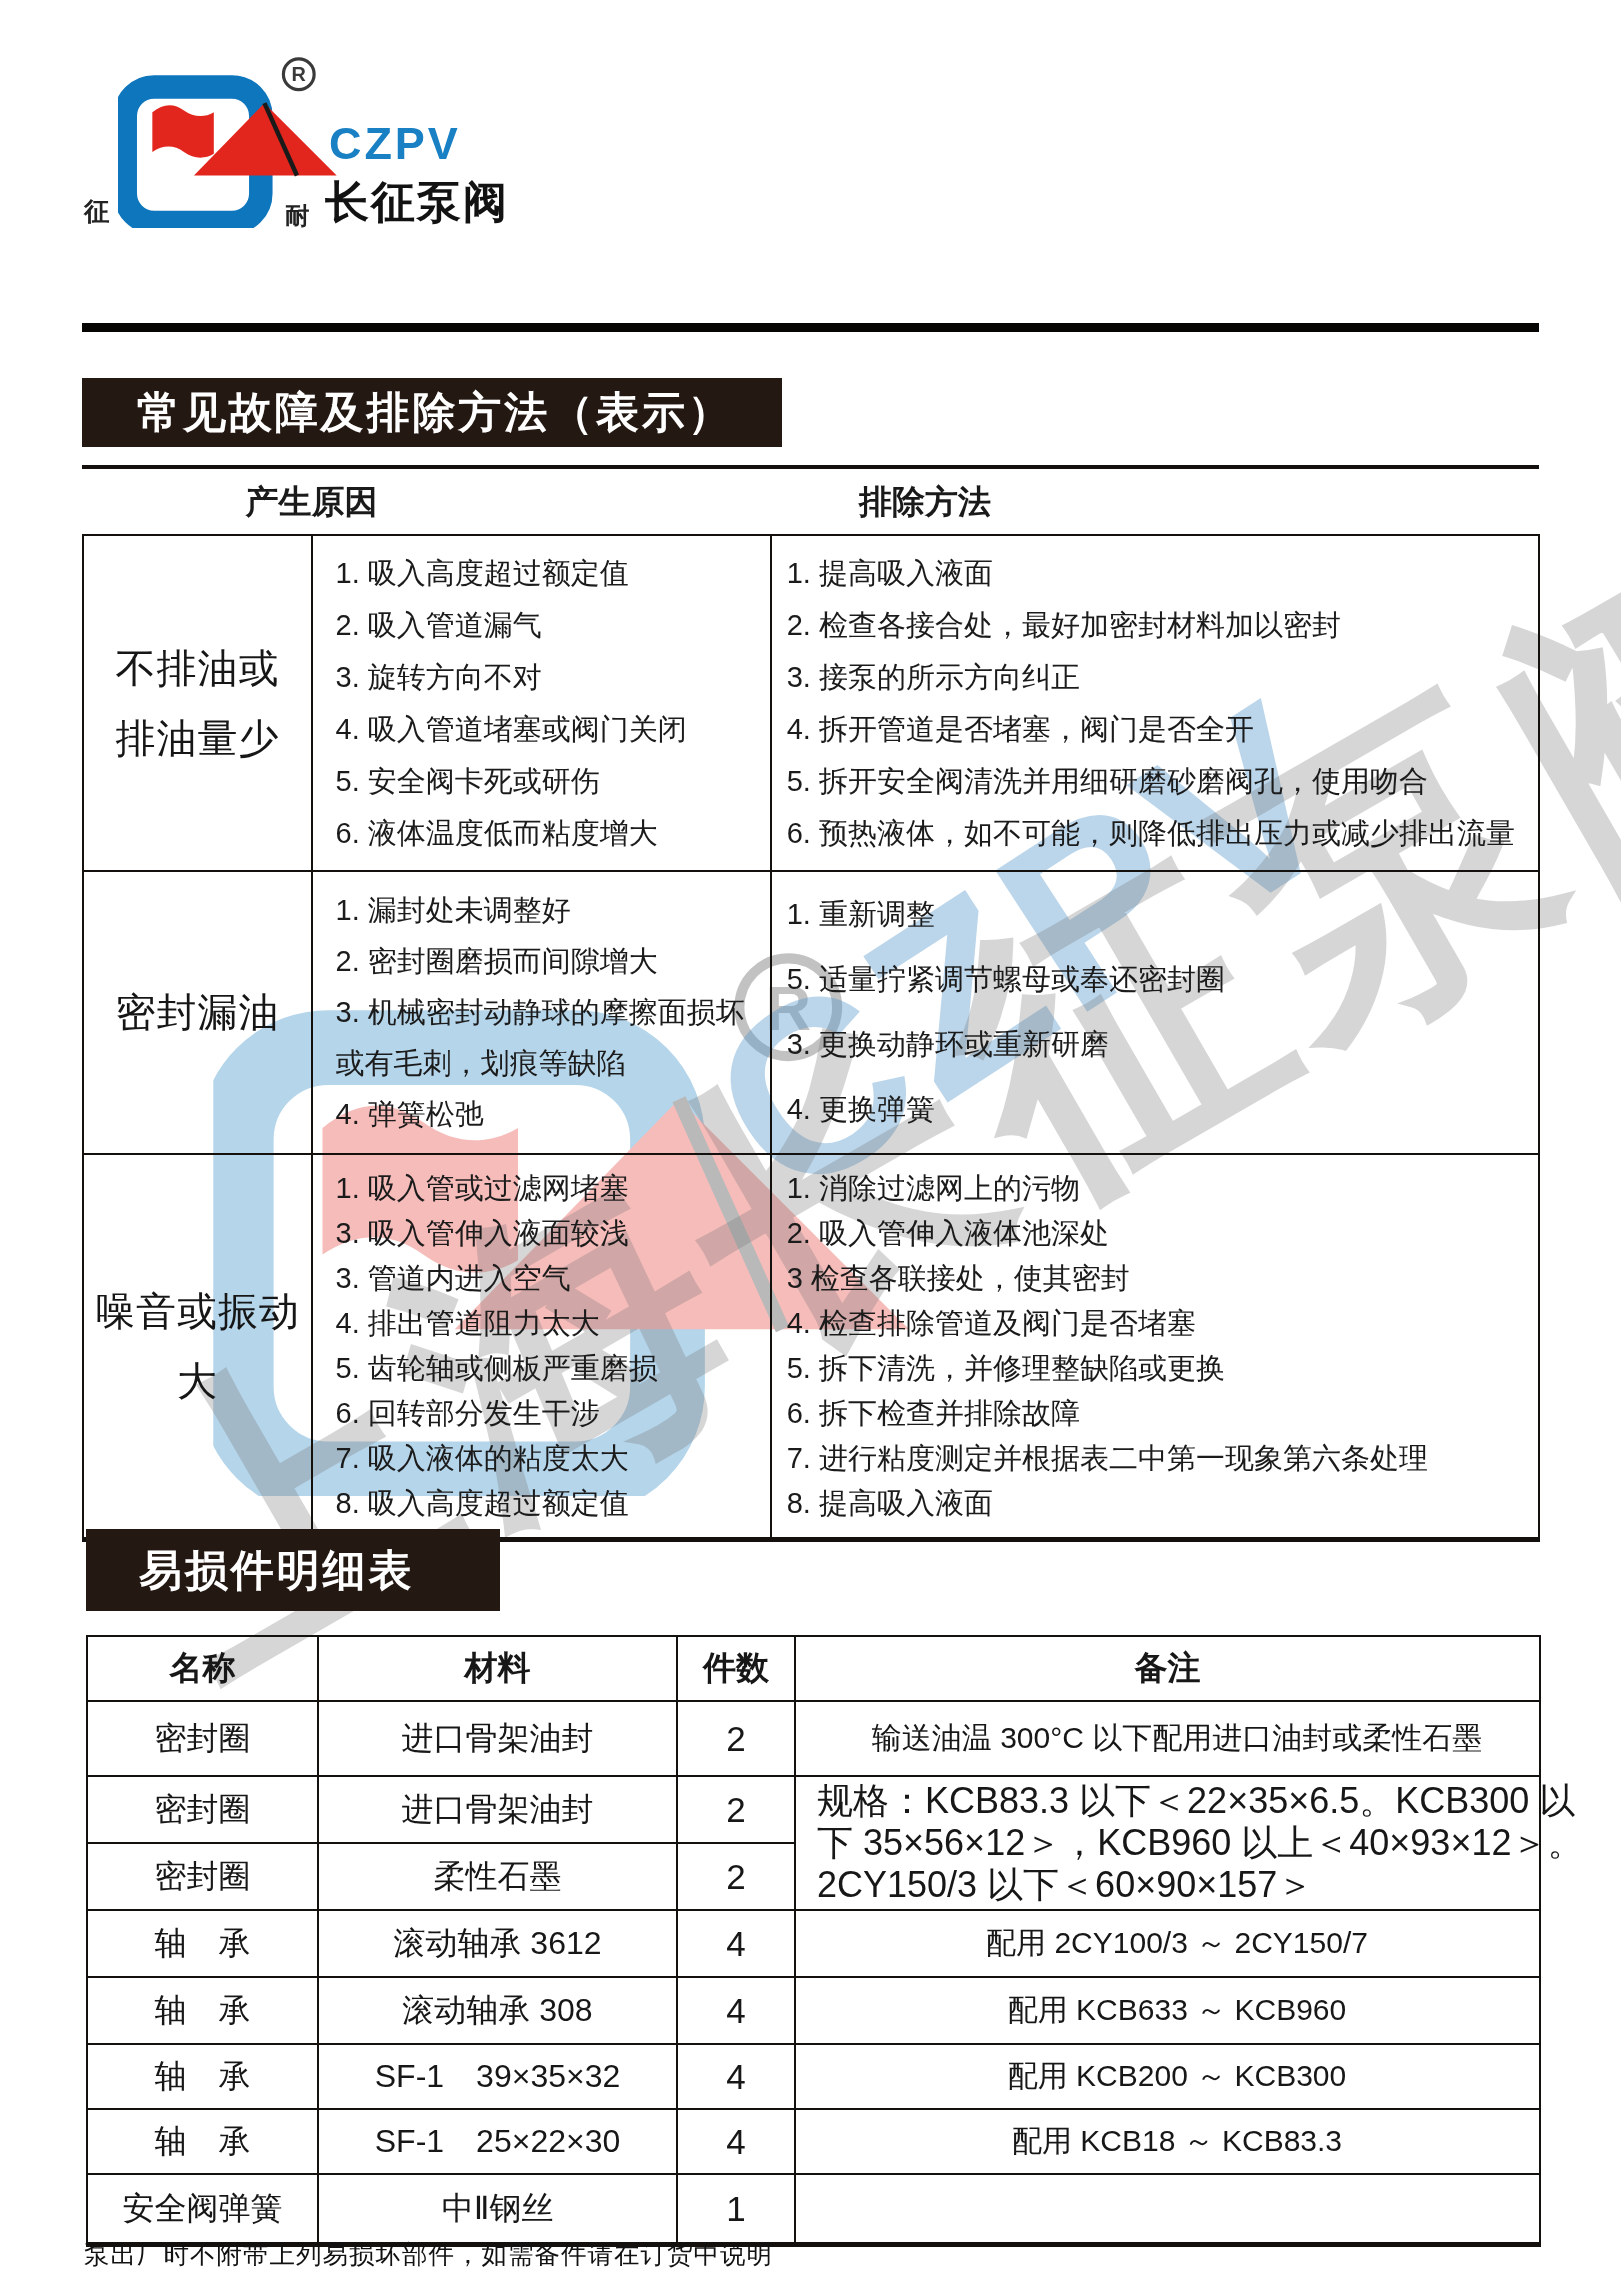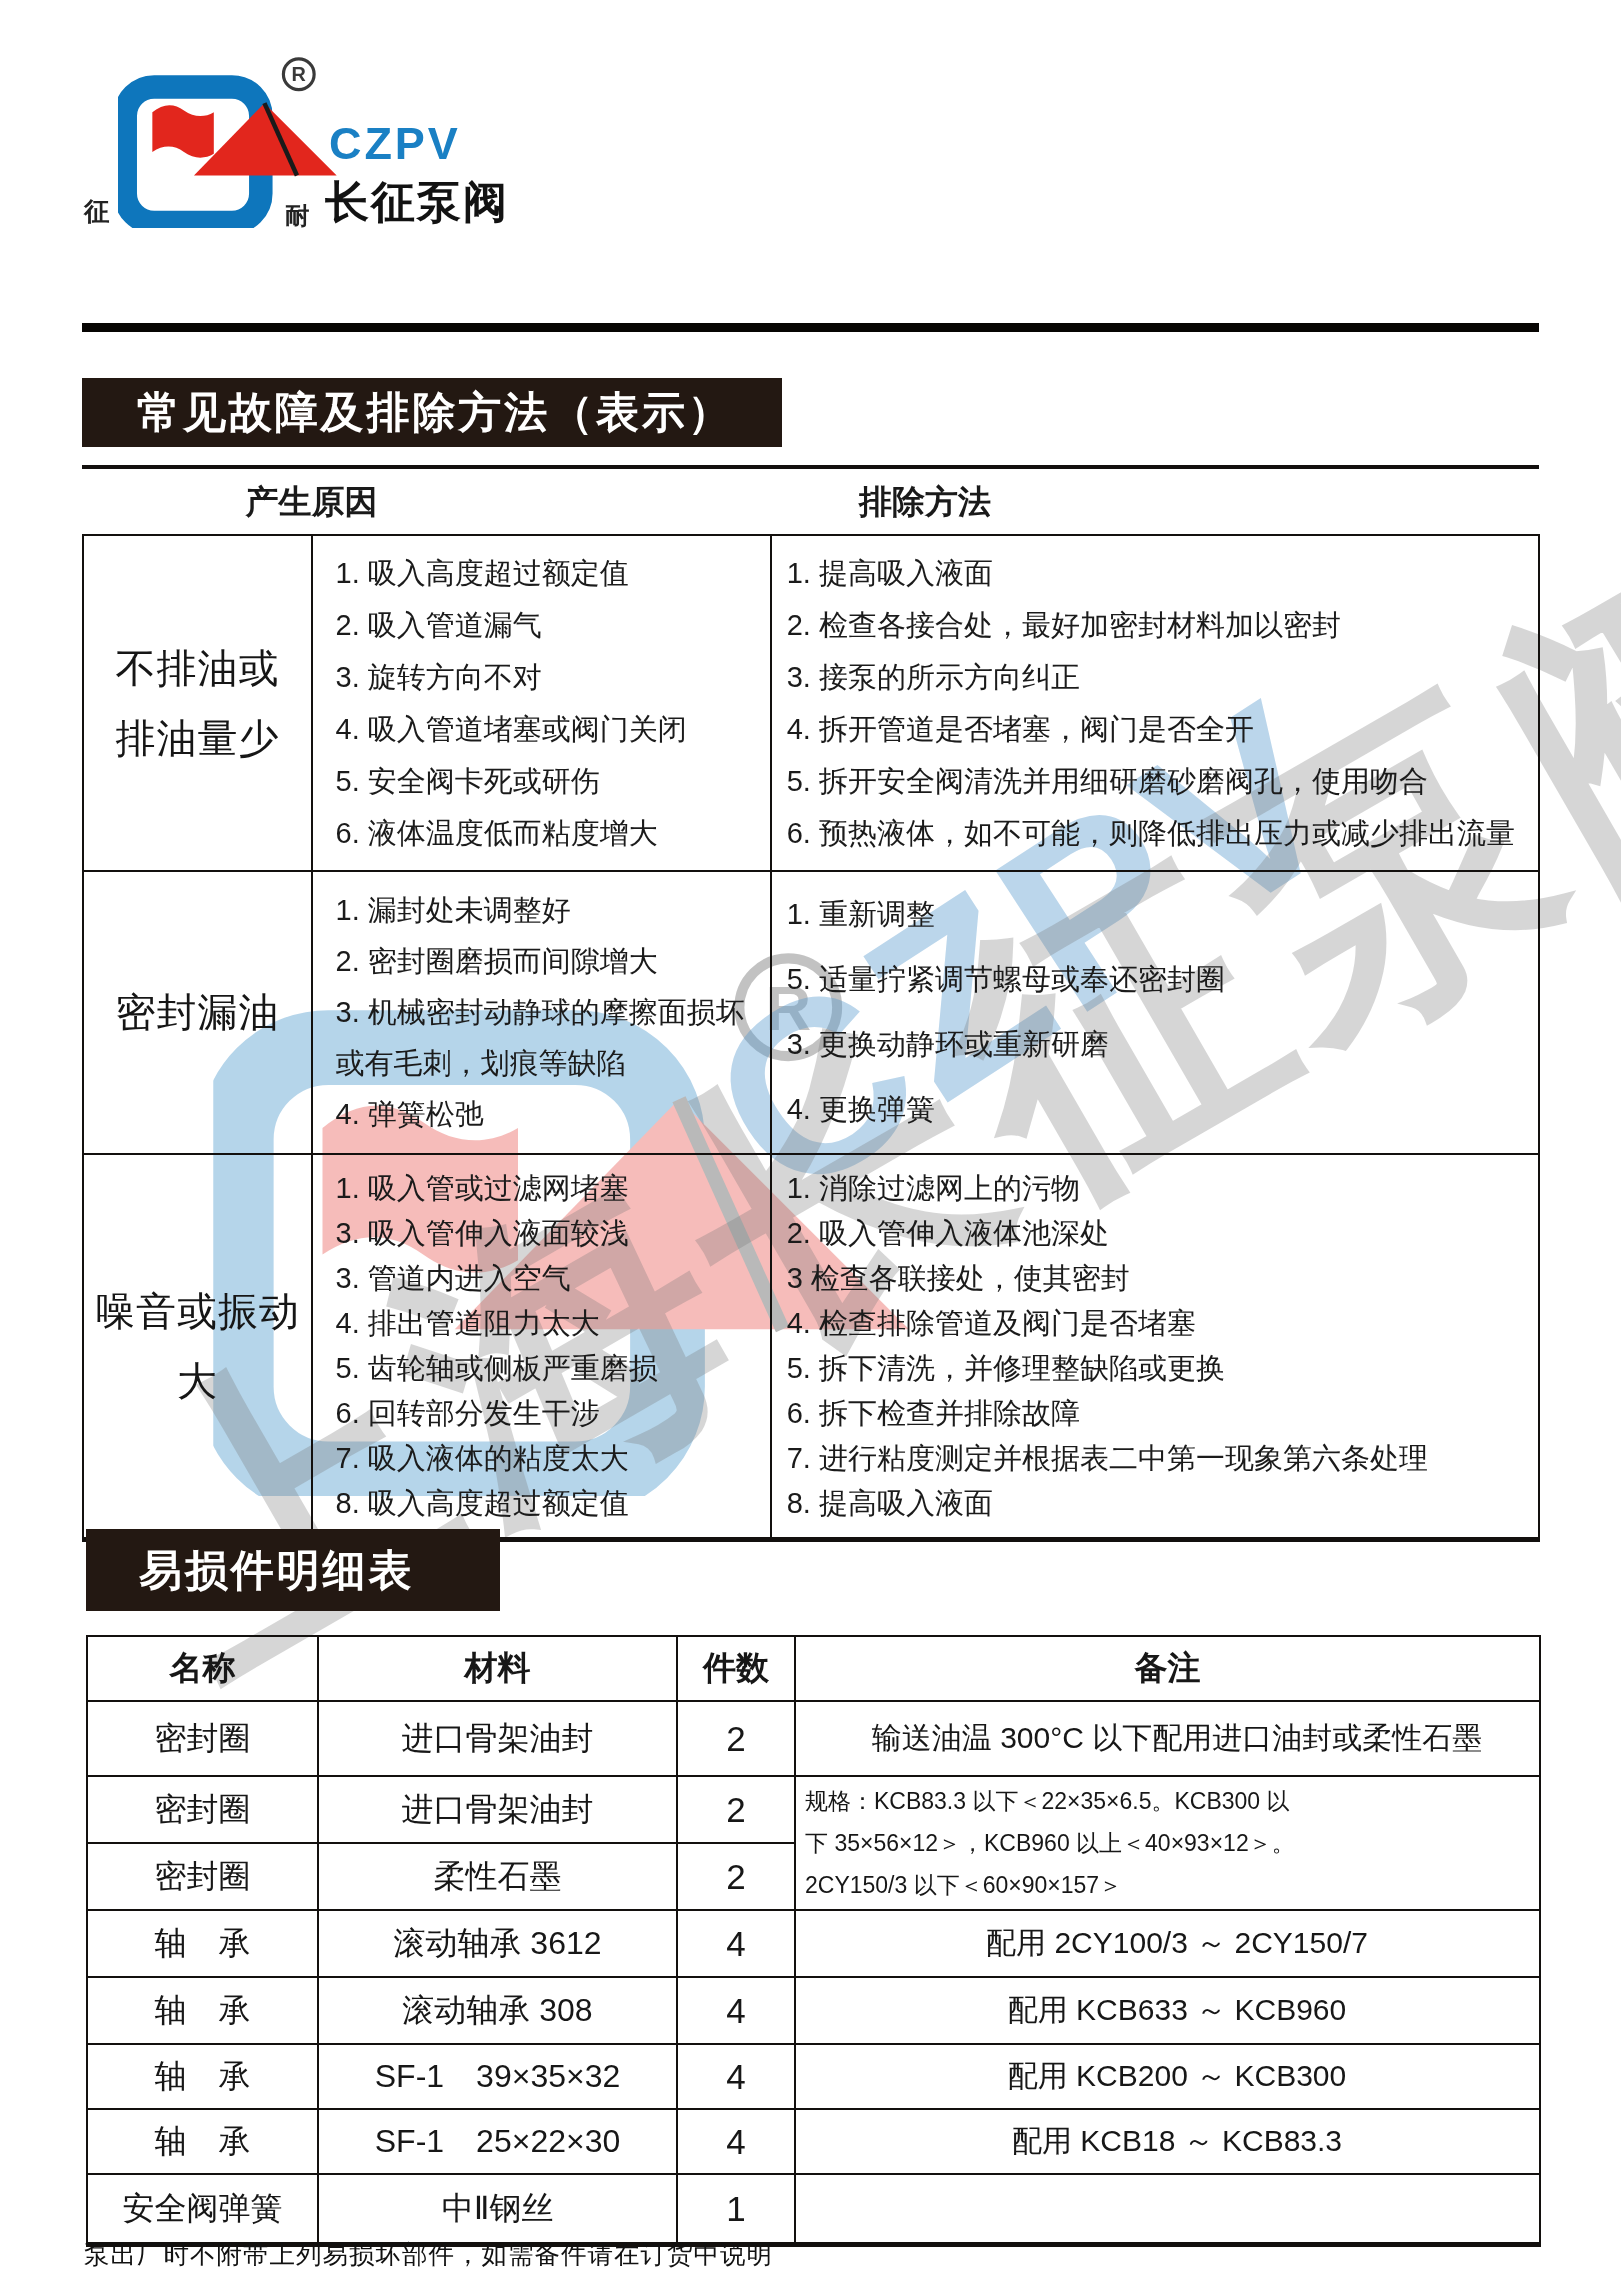--- a/index.html
+++ b/index.html
@@ -79,21 +79,21 @@
   
   .table2{position:absolute;left:86px;top:1635px;width:1453px;}
   table.t2{border-collapse:collapse;table-layout:fixed;width:1453px;
     border:2.9px solid #13100e;border-bottom-width:5.9px;}
   table.t2 th,table.t2 td{border:2px solid #13100e;border-top-width:2.9px;border-bottom-width:2.9px;
     background:transparent;color:#171717;}
   table.t2 th{height:61px;font-size:33px;font-weight:bold;text-align:center;}
   table.t2 td{font-size:32px;text-align:center;}
   table.t2 td.qty{font-size:35px;}
   table.t2 td.remark{text-align:center;padding-left:20px;font-size:30px;white-space:nowrap;}
-  table.t2 td.remark-merged{text-align:left;padding-left:9px;font-size:23px;}
+  table.t2 td.remark-merged{text-align:left;padding-left:21px;font-size:36px;}
   .remark-line{line-height:42px;white-space:nowrap;}
   tr.rh1 td{height:71px;} tr.rh2 td{height:63px;} tr.rh3 td{height:63px;}
   tr.rh4 td{height:63px;} tr.rh5 td{height:63px;} tr.rh6 td{height:61px;}
   tr.rh7 td{height:61px;} tr.rh8 td{height:65px;}
   
   .footnote{position:absolute;left:84px;top:2237px;font-size:25.5px;color:#111;letter-spacing:1px;}
 </style>
 </head>
 <body>
 

